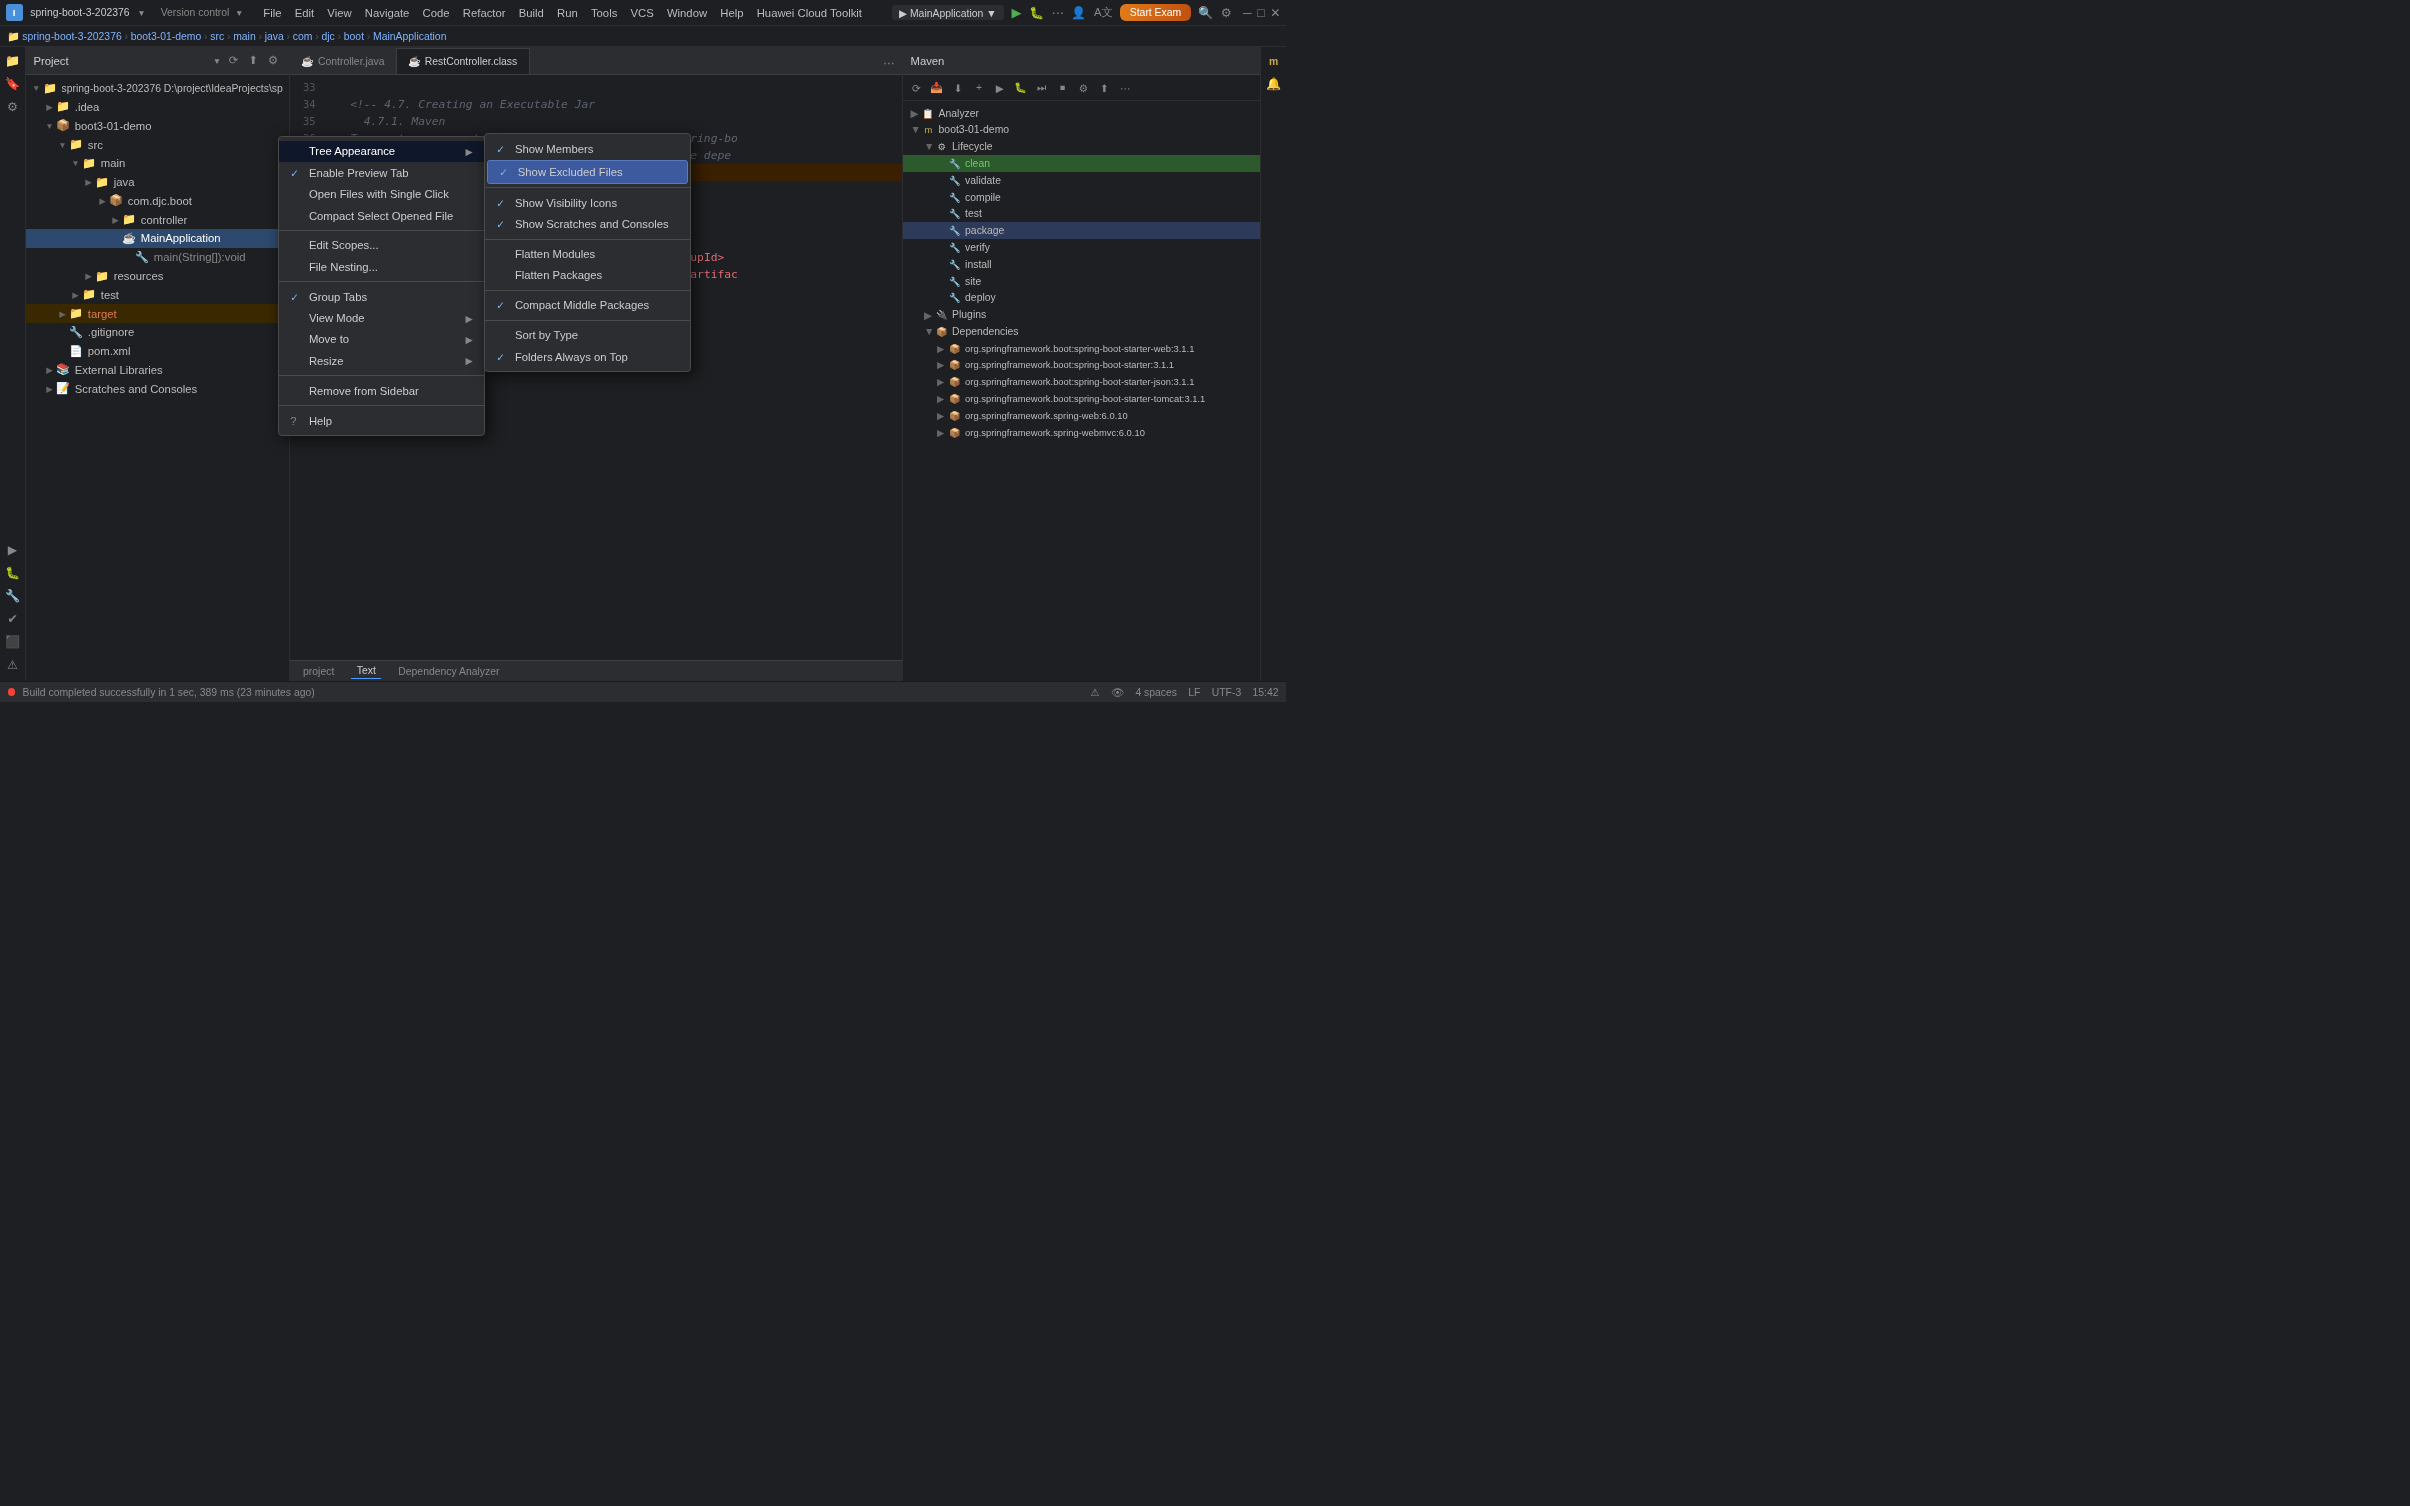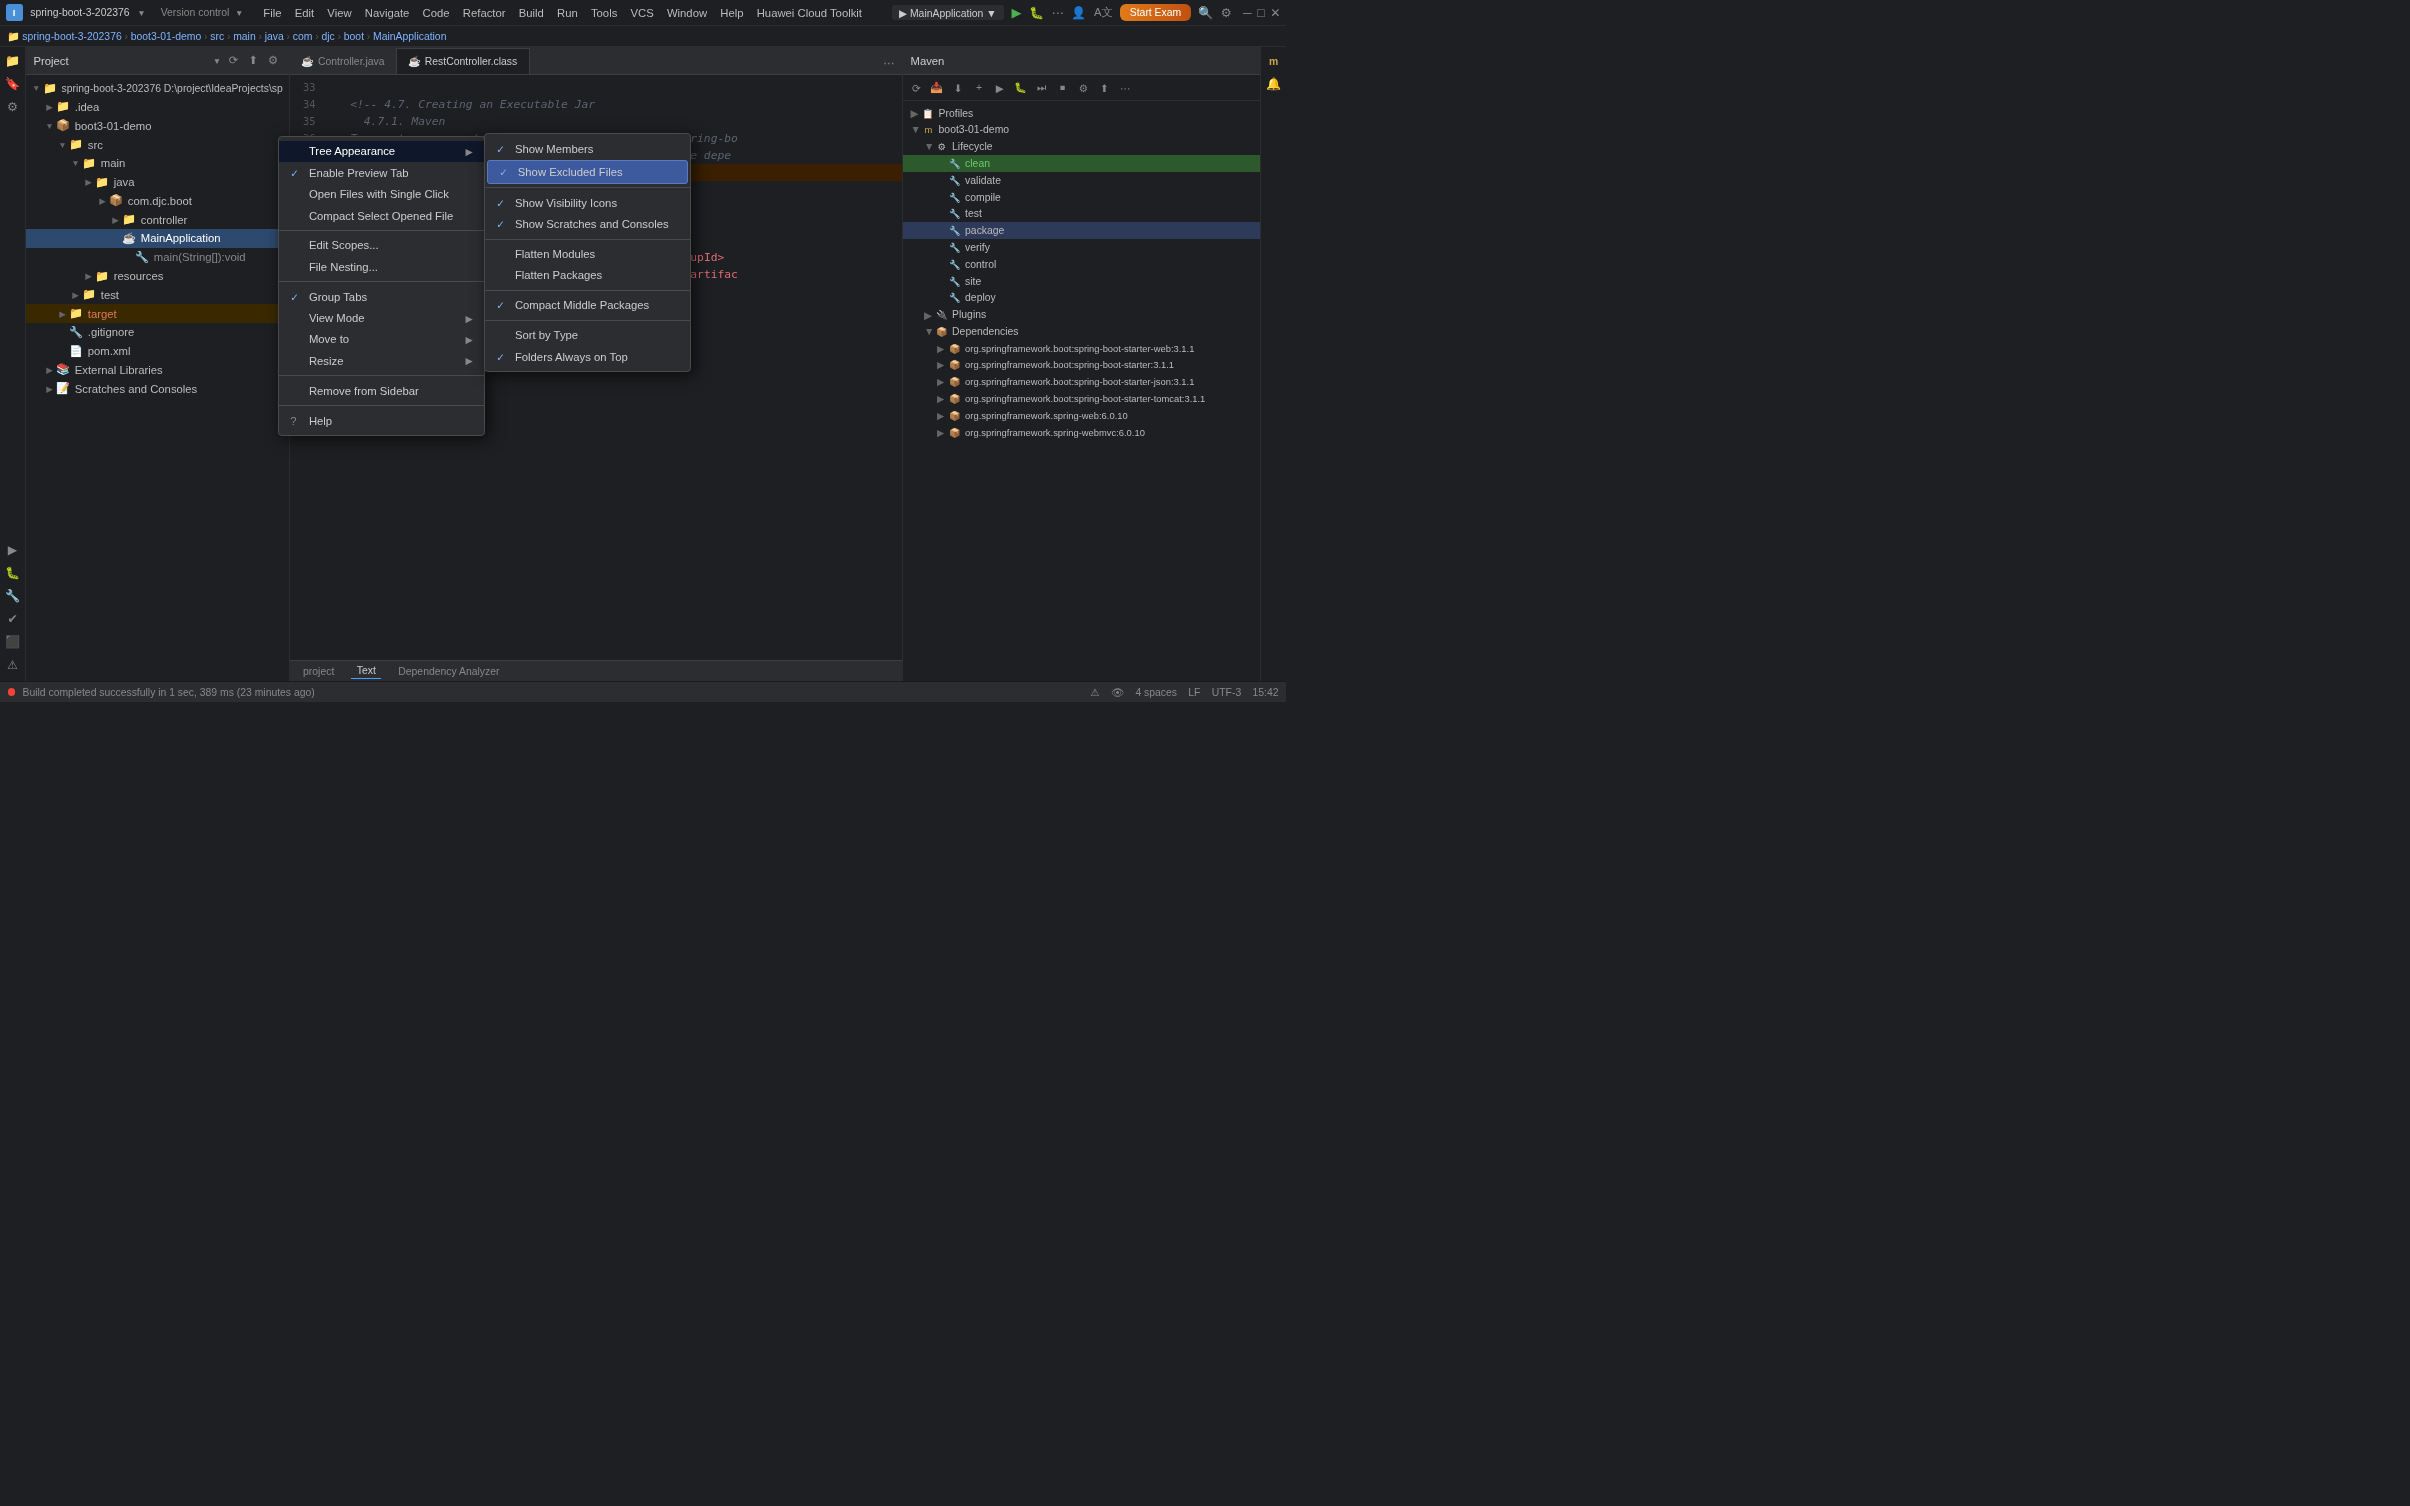--- a/index.html
+++ b/index.html
@@ -631,21 +631,21 @@
       <span class="maven-tool-icon">⏹</span>
       <span class="maven-tool-icon">⚙</span>
       <span class="maven-tool-icon">⬆</span>
       <span class="maven-tool-icon">⋯</span>
     </div>
     <div id="maven-tree">
 
       <div class="maven-item" style="padding-left:7.5px;">
         <span class="maven-arrow">▶</span>
         <span class="maven-icon">📋</span>
-        <span>Profiles</span>
+        <span>Analyzer</span>
       </div>
 
       <div class="maven-item" style="padding-left:7.5px;">
         <span class="maven-arrow">▼</span>
         <span class="maven-icon" style="color:#c9a84c;">m</span>
         <span>boot3-01-demo</span>
       </div>
 
       <div class="maven-item" style="padding-left:21px;">
         <span class="maven-arrow">▼</span>
@@ -680,21 +680,21 @@
         <span>package</span>
       </div>
       <div class="maven-item" style="padding-left:34px;">
         <span class="maven-arrow"></span>
           <span class="maven-icon">🔧</span>
         <span>verify</span>
       </div>
       <div class="maven-item" style="padding-left:34px;">
         <span class="maven-arrow"></span>
           <span class="maven-icon">🔧</span>
-        <span>control</span>
+        <span>install</span>
       </div>
       <div class="maven-item" style="padding-left:34px;">
         <span class="maven-arrow"></span>
           <span class="maven-icon">🔧</span>
         <span>site</span>
       </div>
       <div class="maven-item" style="padding-left:34px;">
         <span class="maven-arrow"></span>
           <span class="maven-icon">🔧</span>
         <span>deploy</span>

